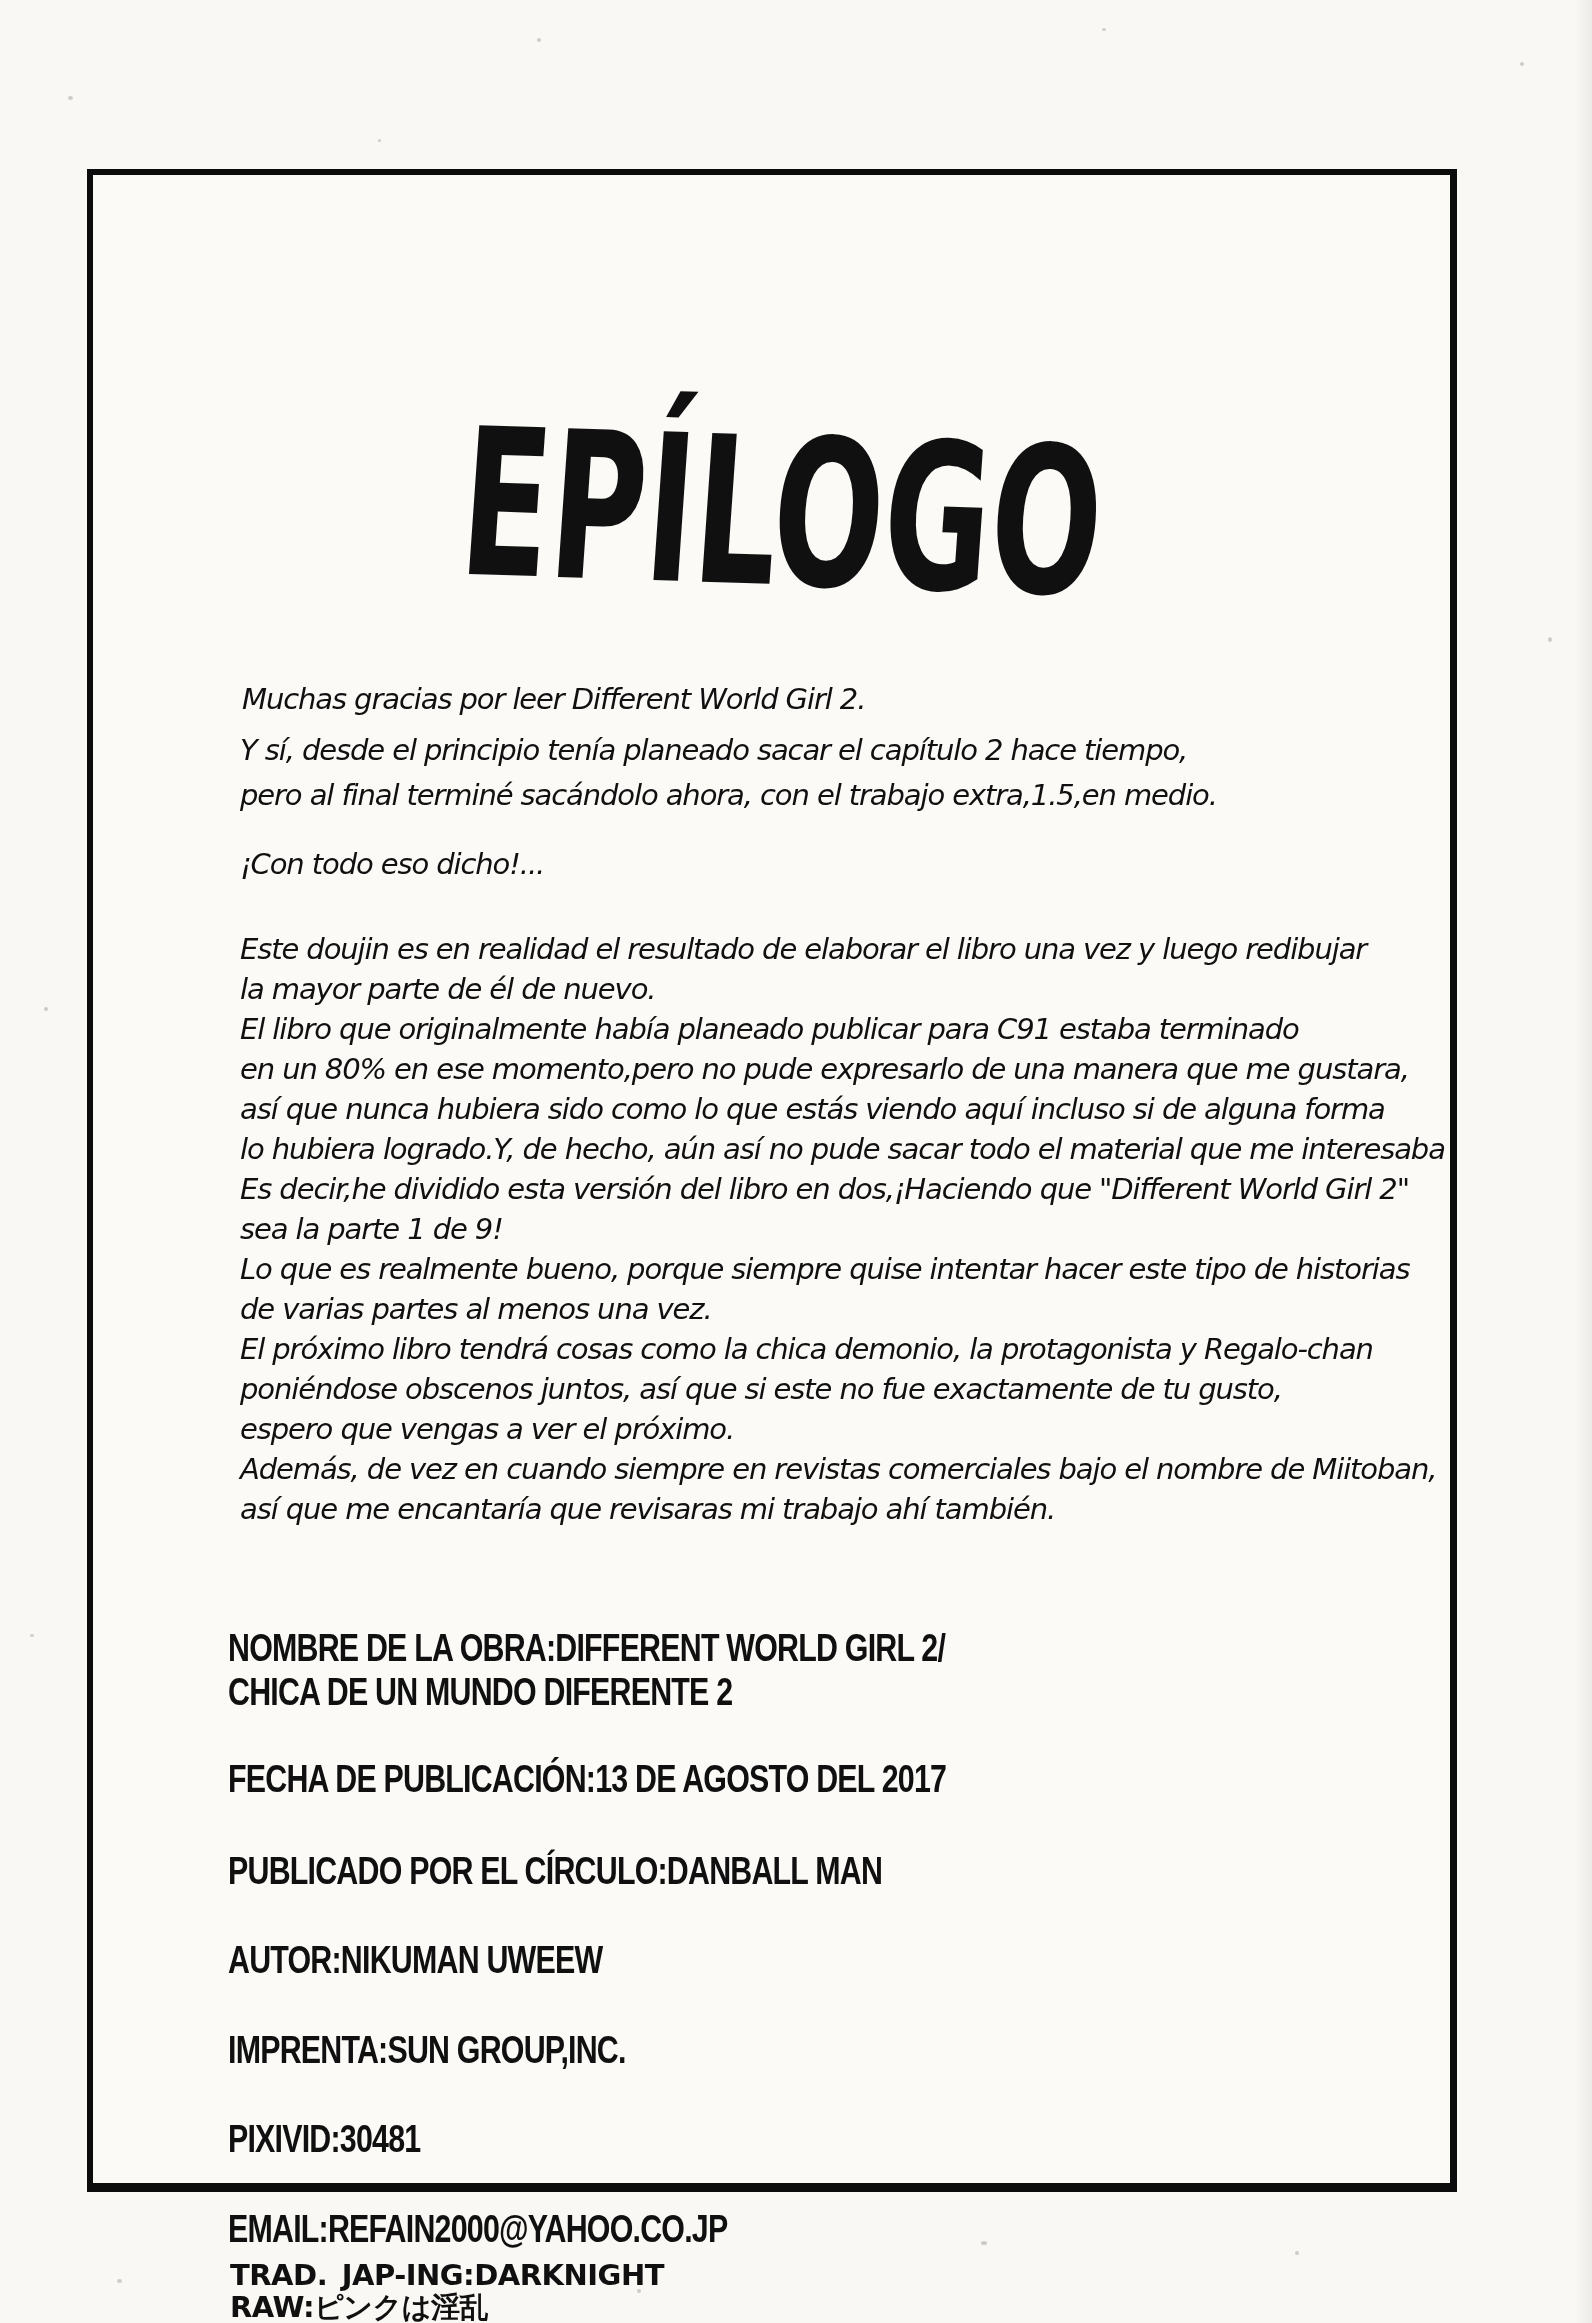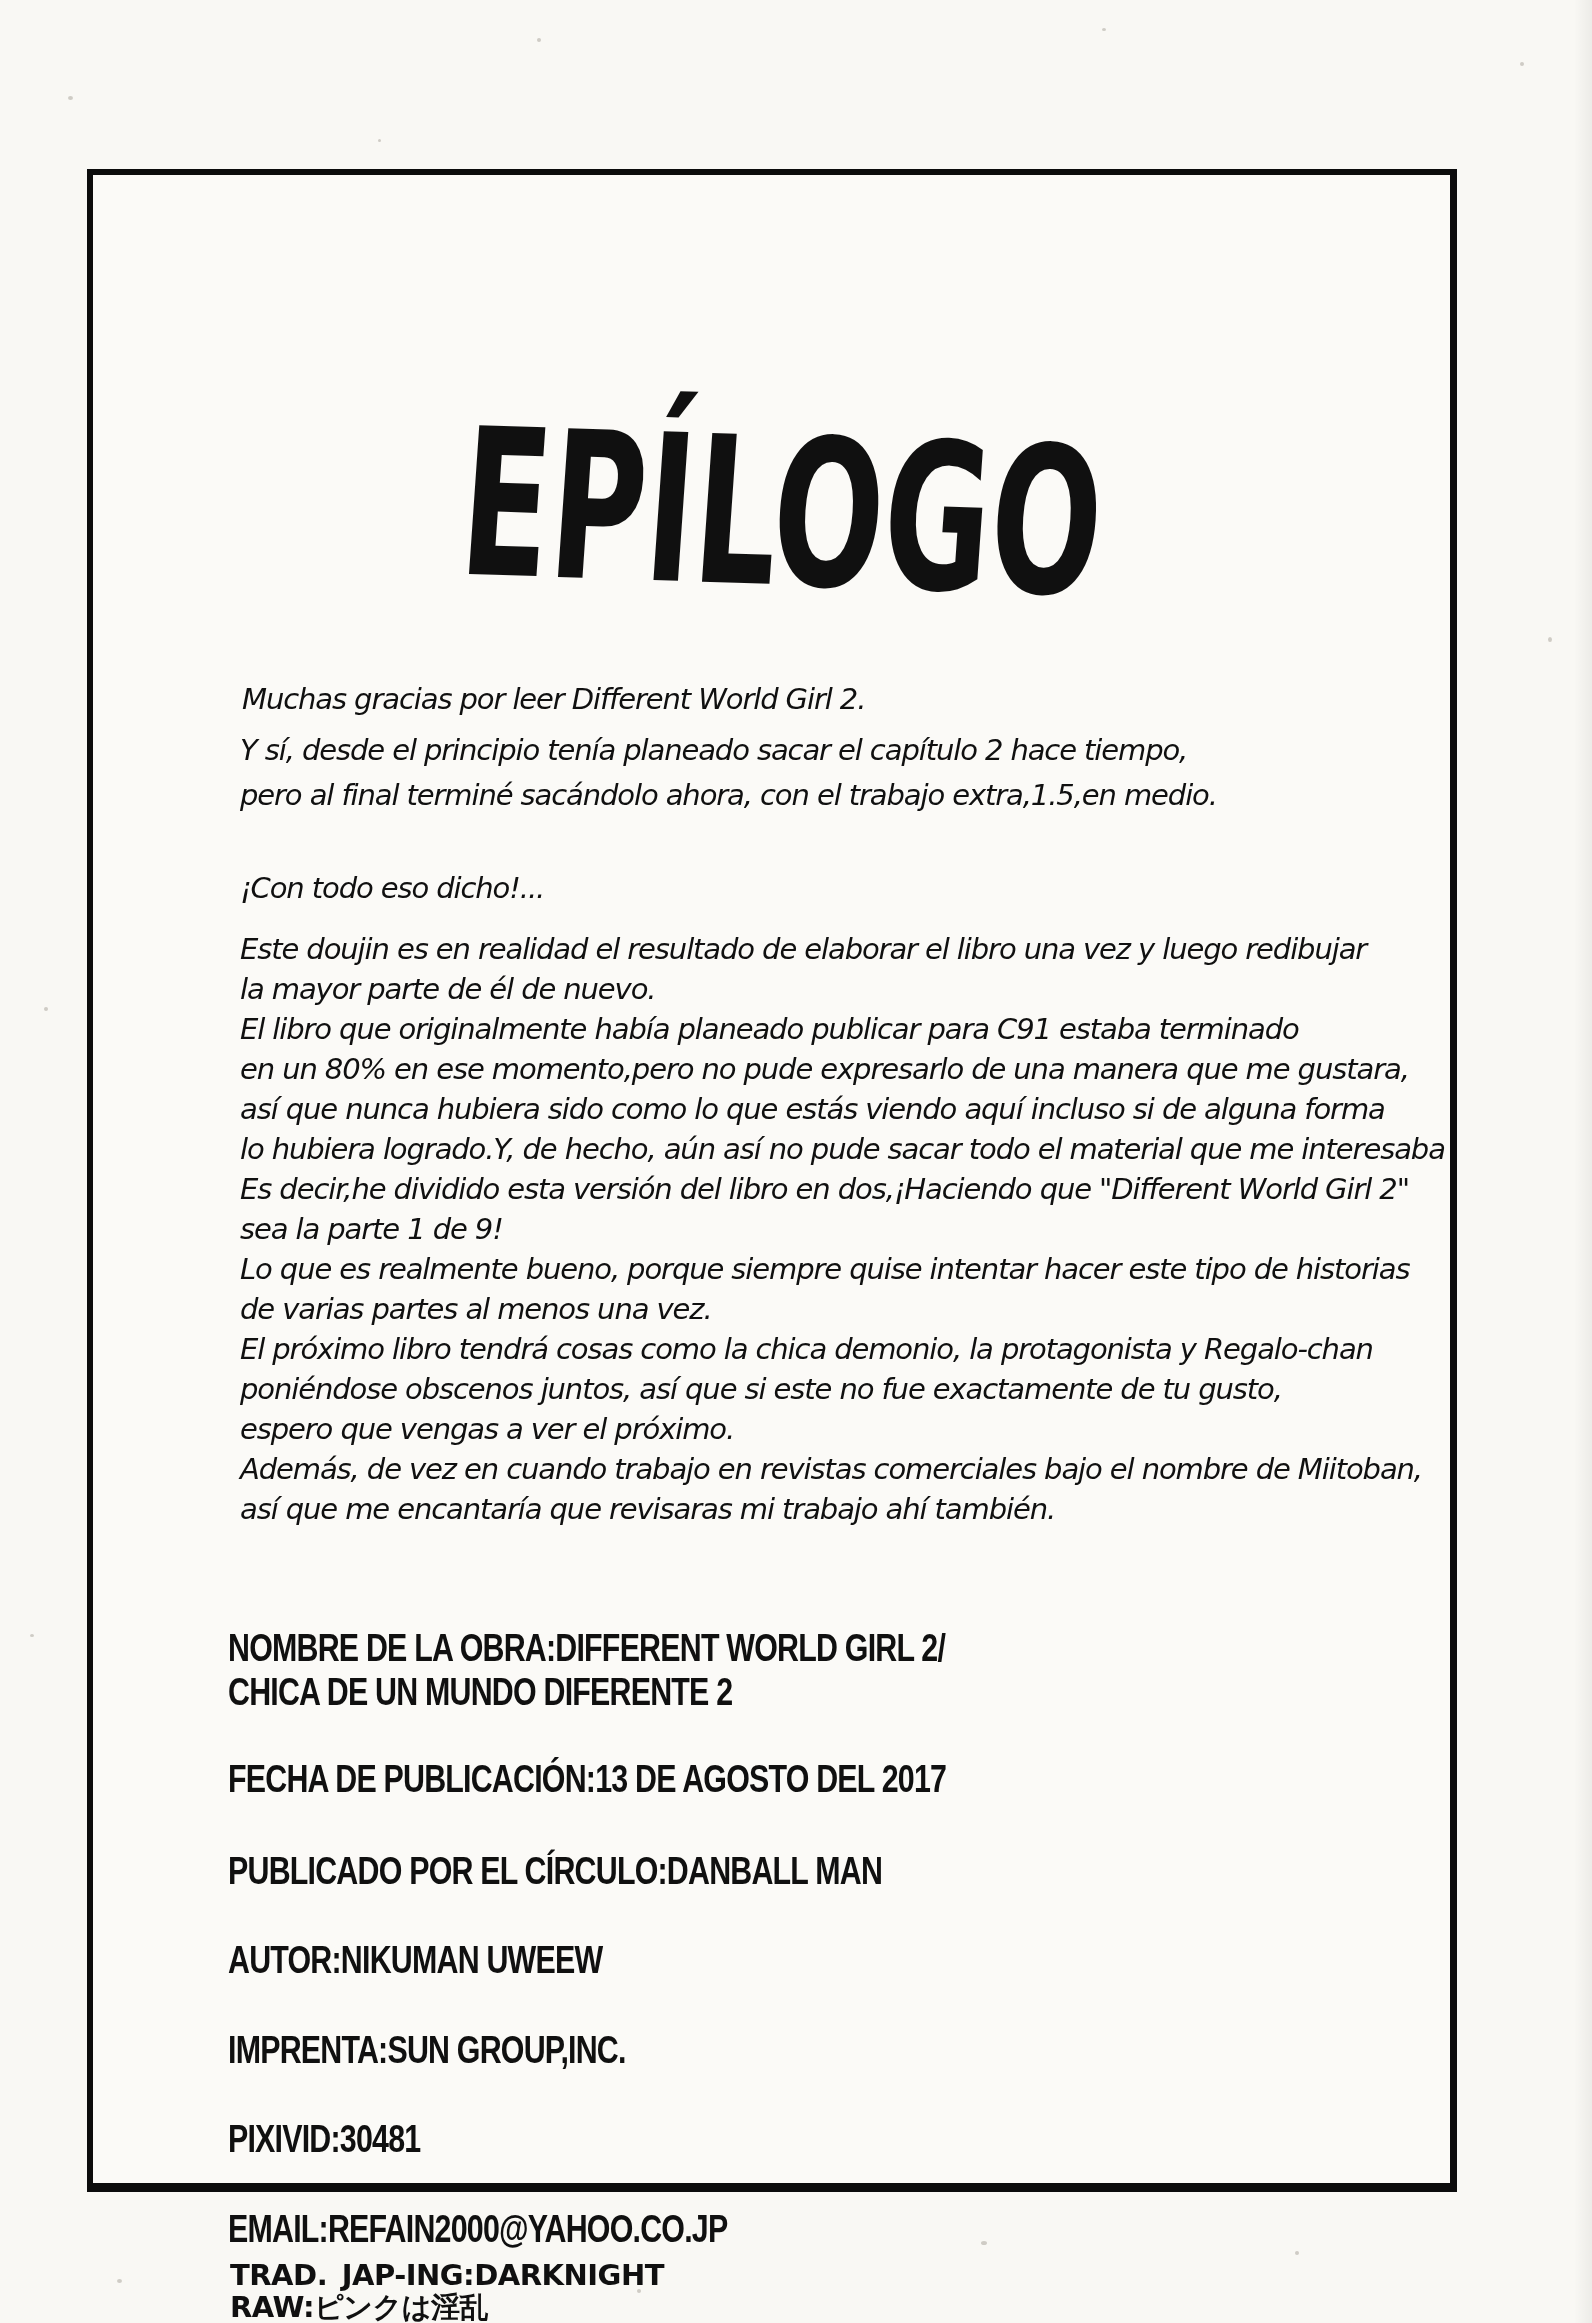--- a/index.html
+++ b/index.html
@@ -39,21 +39,21 @@
   .hand{
     position:absolute;
     font-style:italic;
     font-size:29px;
     letter-spacing:-1.1px;
     white-space:nowrap;
     line-height:40px;
   }
   .p-thanks{left:149px;top:476px;margin-top:28px;}
   .p-intro {left:147px;top:553px;line-height:45px;}
-  .p-exclaim{left:147px;top:669px;margin-top:24px;}
+  .p-exclaim{left:147px;top:669px;}
   .p-main  {left:147px;top:754px;line-height:40px;}
   .credit{
     position:absolute;left:135px;
     font-family:"Liberation Sans",sans-serif;
     font-weight:bold;
     font-size:38px;
     letter-spacing:-1px;
     white-space:nowrap;
     line-height:44px;
     transform:scaleX(0.8);
@@ -107,21 +107,21 @@
       <div>en un 80% en ese momento,pero no pude expresarlo de una manera que me gustara,</div>
       <div>así que nunca hubiera sido como lo que estás viendo aquí incluso si de alguna forma</div>
       <div>lo hubiera logrado.Y, de hecho, aún así no pude sacar todo el material que me interesaba</div>
       <div>Es decir,he dividido esta versión del libro en dos,¡Haciendo que "Different World Girl 2"</div>
       <div>sea la parte 1 de 9!</div>
       <div>Lo que es realmente bueno, porque siempre quise intentar hacer este tipo de historias</div>
       <div>de varias partes al menos una vez.</div>
       <div>El próximo libro tendrá cosas como la chica demonio, la protagonista y Regalo-chan</div>
       <div>poniéndose obscenos juntos, así que si este no fue exactamente de tu gusto,</div>
       <div>espero que vengas a ver el próximo.</div>
-      <div>Además, de vez en cuando trabajo en revistas comerciales bajo el nombre de Miitoban,</div>
+      <div>Además, de vez en cuando siempre en revistas comerciales bajo el nombre de Miitoban,</div>
       <div>así que me encantaría que revisaras mi trabajo ahí también.</div>
     </div>
 
     <div class="credit c-work">
       <div>NOMBRE DE LA OBRA:DIFFERENT WORLD GIRL 2/</div>
       <div>CHICA DE UN MUNDO DIFERENTE 2</div>
     </div>
 
     <div class="credit c-date">FECHA DE PUBLICACIÓN:13 DE AGOSTO DEL 2017</div>
     <div class="credit c-circle">PUBLICADO POR EL CÍRCULO:DANBALL MAN</div>

